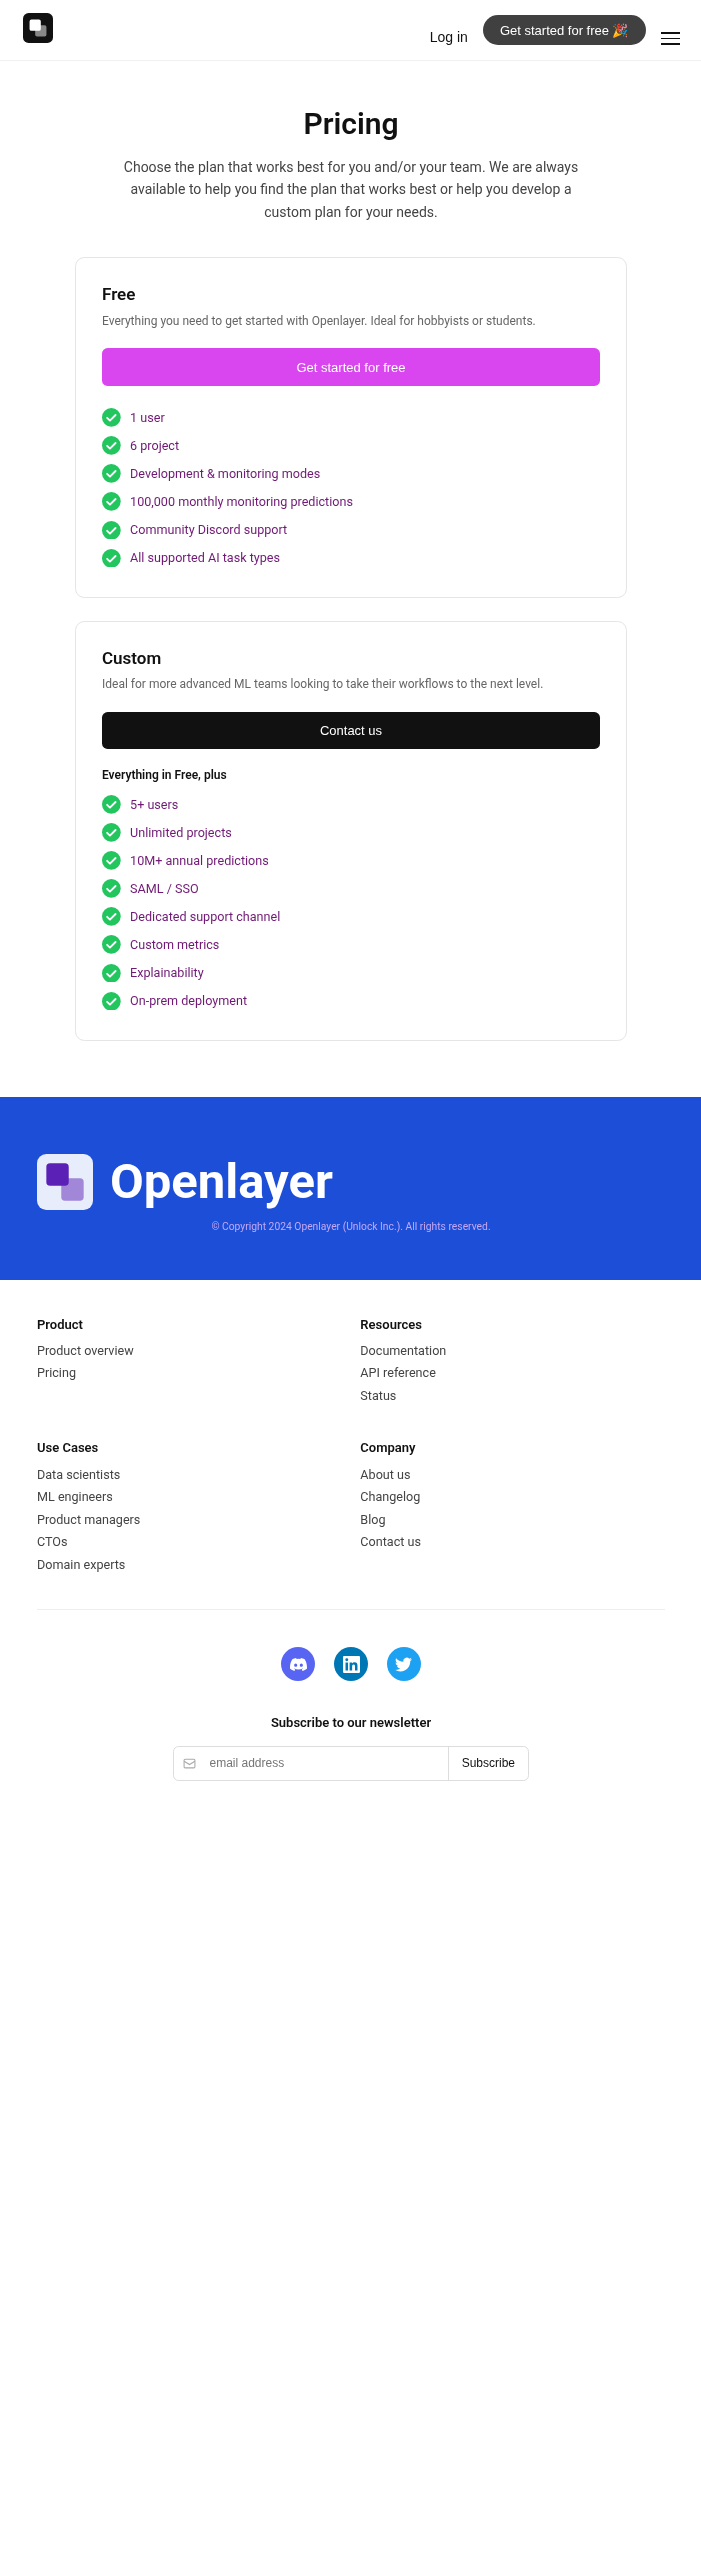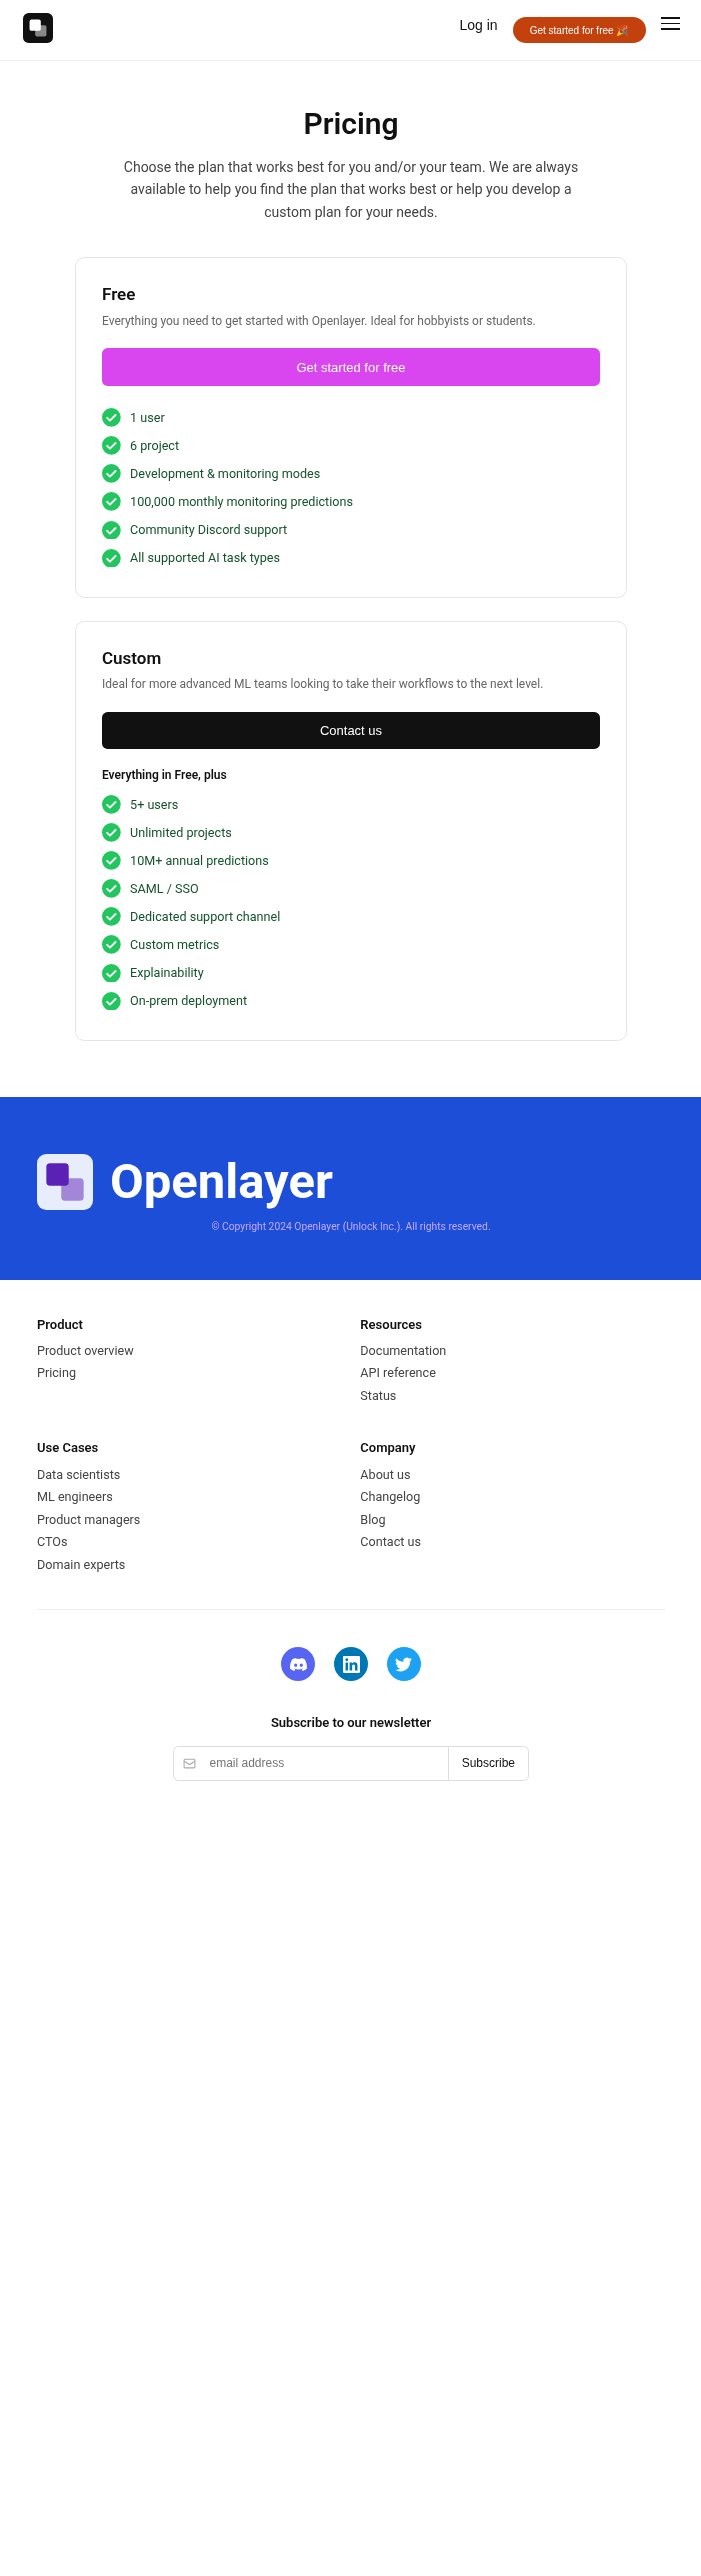--- a/index.html
+++ b/index.html
@@ -29,39 +29,39 @@
       z-index: 10;
     }
 
     .header-logo {
       width: 30px;
       height: 30px;
     }
 
     .header-right {
       display: flex;
-      align-items: flex-start;
+      align-items: flex-end;
       gap: 15px;
     }
 
     .btn-login {
       background: none;
       border: none;
       font-size: 14px;
       cursor: pointer;
       color: #111;
     }
 
     .btn-get-started {
-      background: #c2410c;
+      background: #404040;
       color: #fff;
       border: none;
       border-radius: 18.7px;
       padding: 7.5px 17px;
-      font-size: 10px;
+      font-size: 13px;
       cursor: pointer;
       display: flex;
       align-items: center;
       gap: 5.6px;
     }
 
     .hamburger-icon {
       cursor: pointer;
       display: flex;
       flex-direction: column;
@@ -162,21 +162,21 @@
       display: flex;
       flex-direction: column;
       gap: 9.4px;
     }
 
     .feature-item {
       display: flex;
       align-items: center;
       gap: 9.4px;
       font-size: 12.6px;
-      color: #14532d;
+      color: #701a75;
     }
 
     .check-icon {
       width: 18.7px;
       height: 18.7px;
       flex-shrink: 0;
     }
 
     
     .footer-banner {

